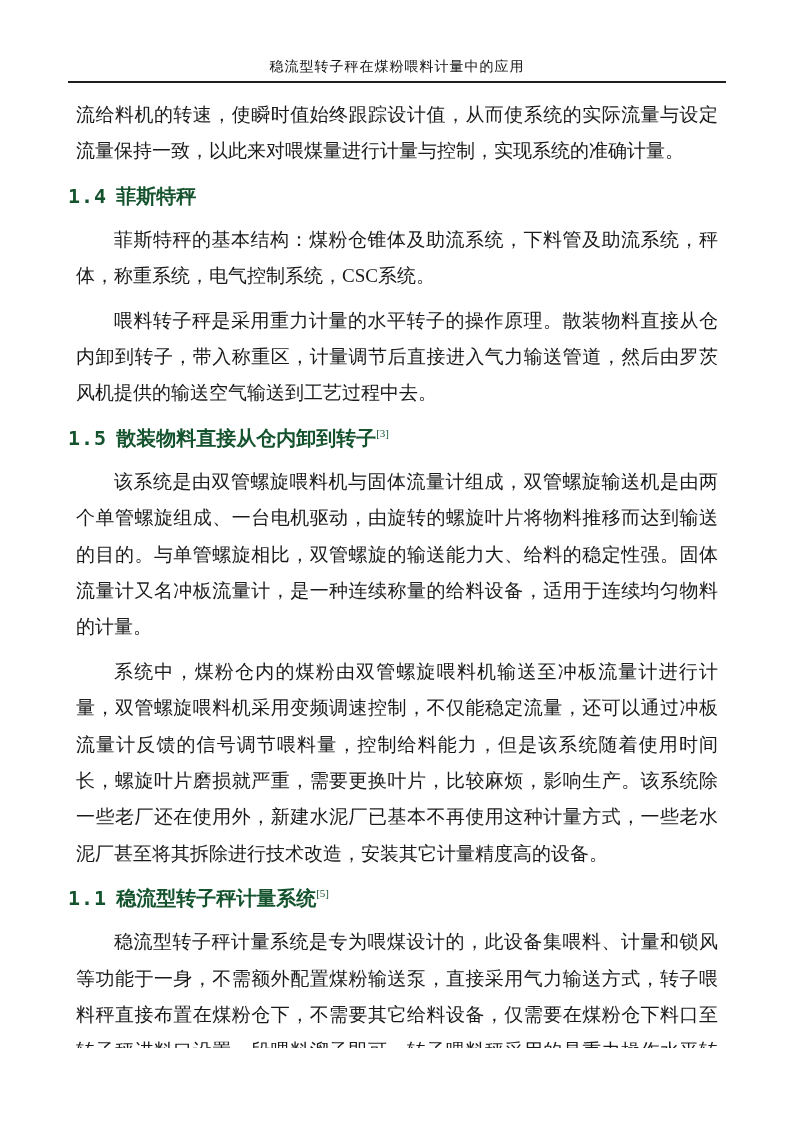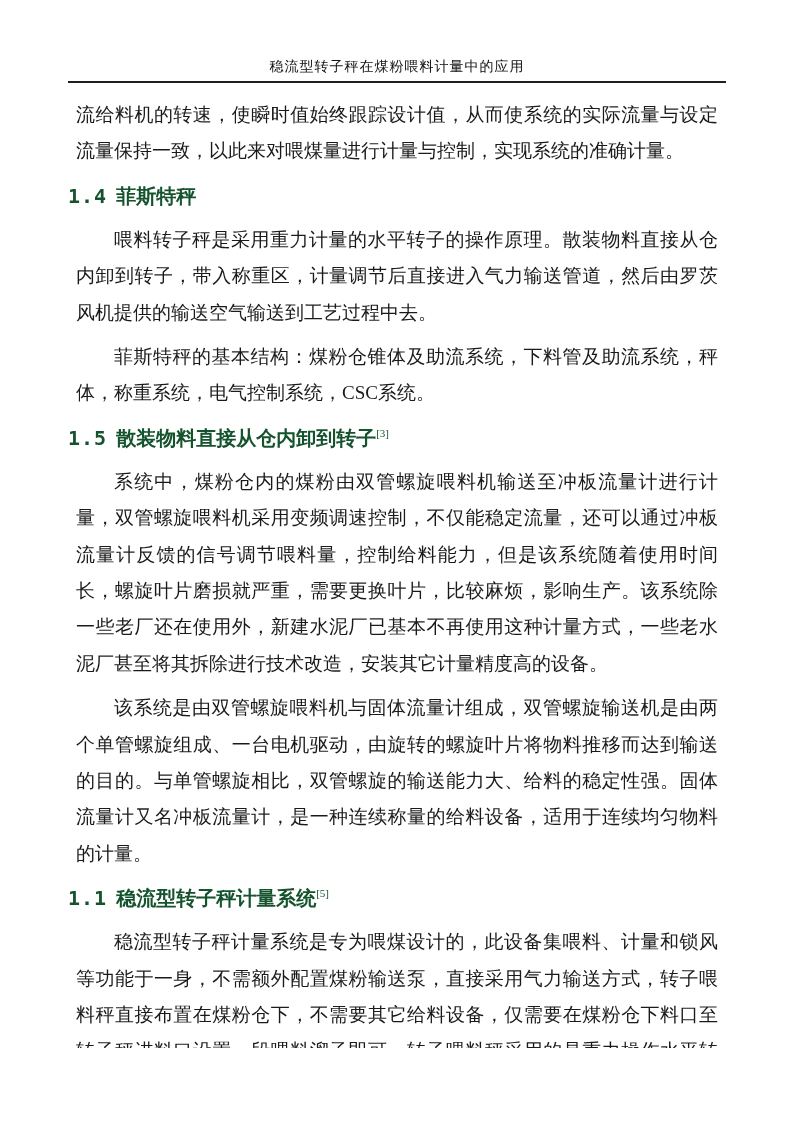--- a/index.html
+++ b/index.html
@@ -111,29 +111,29 @@
 
   <div class="running-head">稳流型转子秤在煤粉喂料计量中的应用</div>
   <div class="header-rule"></div>
 
   <div class="article-body">
 
     <p class="para no-indent">流给料机的转速，使瞬时值始终跟踪设计值，从而使系统的实际流量与设定流量保持一致，以此来对喂煤量进行计量与控制，实现系统的准确计量。</p>
 
     <h2 class="heading"><span class="h-num">1.4</span><span>菲斯特秤</span><sup></sup></h2>
 
+    <p class="para">菲斯特秤的基本结构：煤粉仓锥体及助流系统，下料管及助流系统，秤体，称重系统，电气控制系统，CSC系统。</p>
+
     <p class="para">喂料转子秤是采用重力计量的水平转子的操作原理。散装物料直接从仓内卸到转子，带入称重区，计量调节后直接进入气力输送管道，然后由罗茨风机提供的输送空气输送到工艺过程中去。</p>
-
-    <p class="para">菲斯特秤的基本结构：煤粉仓锥体及助流系统，下料管及助流系统，秤体，称重系统，电气控制系统，CSC系统。</p>
 
     <h2 class="heading"><span class="h-num">1.5</span><span>散装物料直接从仓内卸到转子</span><sup>[3]</sup></h2>
 
+    <p class="para">该系统是由双管螺旋喂料机与固体流量计组成，双管螺旋输送机是由两个单管螺旋组成、一台电机驱动，由旋转的螺旋叶片将物料推移而达到输送的目的。与单管螺旋相比，双管螺旋的输送能力大、给料的稳定性强。固体流量计又名冲板流量计，是一种连续称量的给料设备，适用于连续均匀物料的计量。</p>
+
     <p class="para">系统中，煤粉仓内的煤粉由双管螺旋喂料机输送至冲板流量计进行计量，双管螺旋喂料机采用变频调速控制，不仅能稳定流量，还可以通过冲板流量计反馈的信号调节喂料量，控制给料能力，但是该系统随着使用时间长，螺旋叶片磨损就严重，需要更换叶片，比较麻烦，影响生产。该系统除一些老厂还在使用外，新建水泥厂已基本不再使用这种计量方式，一些老水泥厂甚至将其拆除进行技术改造，安装其它计量精度高的设备。</p>
-
-    <p class="para">该系统是由双管螺旋喂料机与固体流量计组成，双管螺旋输送机是由两个单管螺旋组成、一台电机驱动，由旋转的螺旋叶片将物料推移而达到输送的目的。与单管螺旋相比，双管螺旋的输送能力大、给料的稳定性强。固体流量计又名冲板流量计，是一种连续称量的给料设备，适用于连续均匀物料的计量。</p>
 
     <h2 class="heading"><span class="h-num">1.1</span><span>稳流型转子秤计量系统</span><sup>[5]</sup></h2>
 
     <p class="para">稳流型转子秤计量系统是专为喂煤设计的，此设备集喂料、计量和锁风等功能于一身，不需额外配置煤粉输送泵，直接采用气力输送方式，转子喂料秤直接布置在煤粉仓下，不需要其它给料设备，仅需要在煤粉仓下料口至转子秤进料口设置一段喂料溜子即可。转子喂料秤采用的是重力操作水平转子的操作原理，电机采用变频调速，煤粉从仓内卸到转子后，被带入称重区，经过转子秤称重区计量，得到的实测值（实际下料量）反馈到控制器与给定值进行比较，如反馈值偏</p>
 
   </div>
 
   <svg class="footer-rule" viewBox="0 0 658 8" preserveAspectRatio="none" aria-hidden="true">
     <path d="M0,4 Q160,0.6 329,0.6 Q498,0.6 658,4 Q498,7.4 329,7.4 Q160,7.4 0,4 Z" fill="#000"></path>
   </svg>

